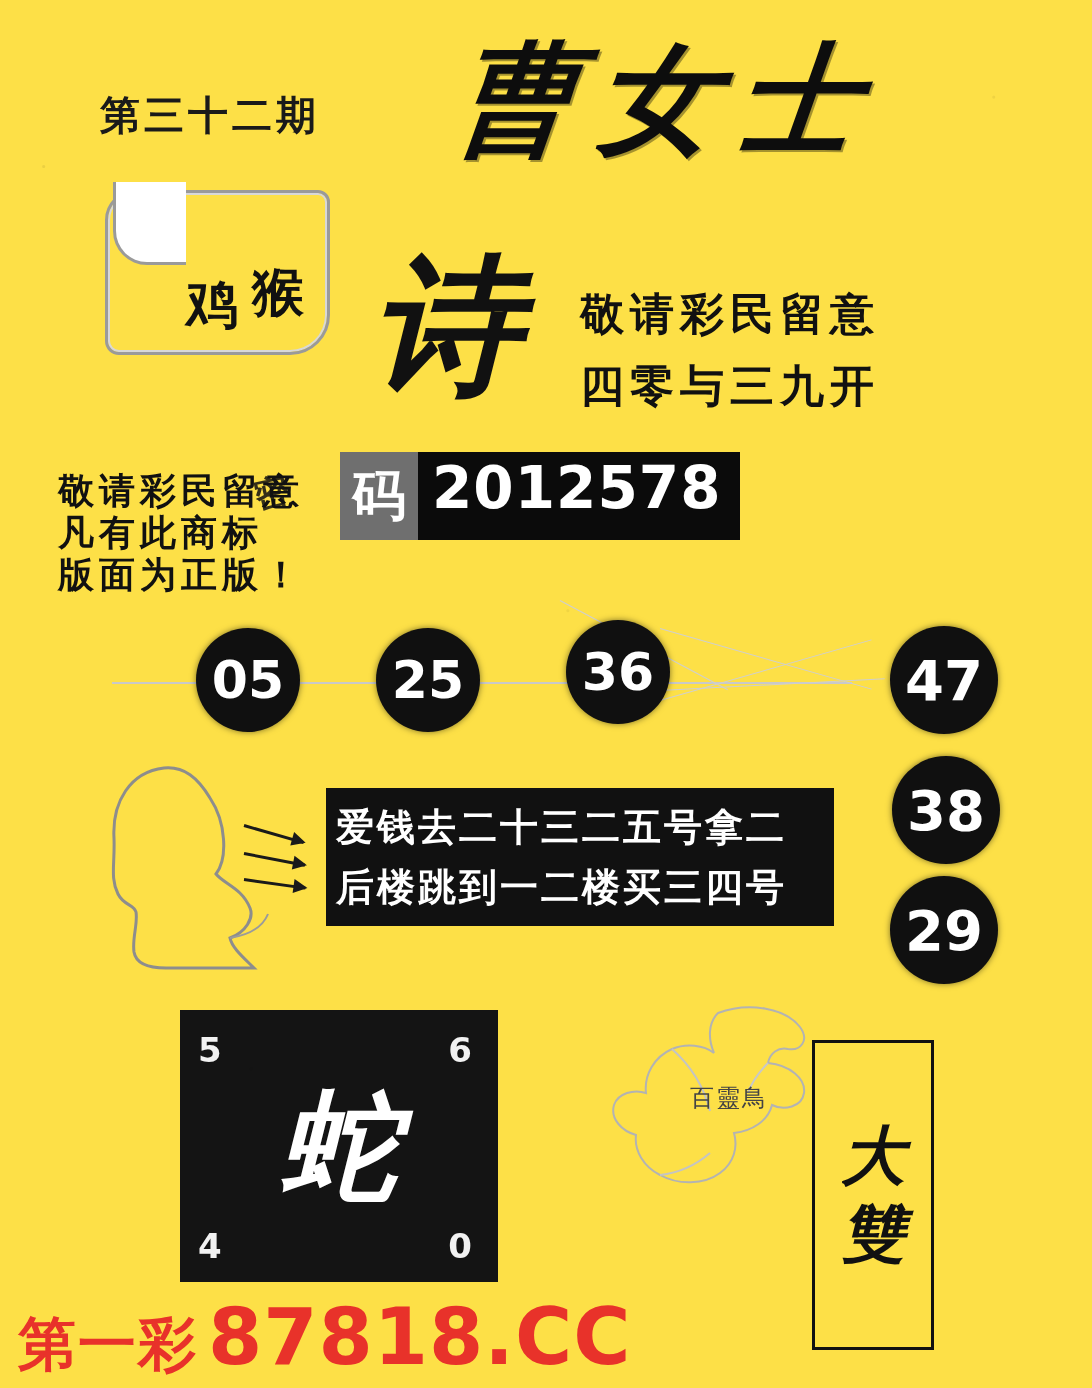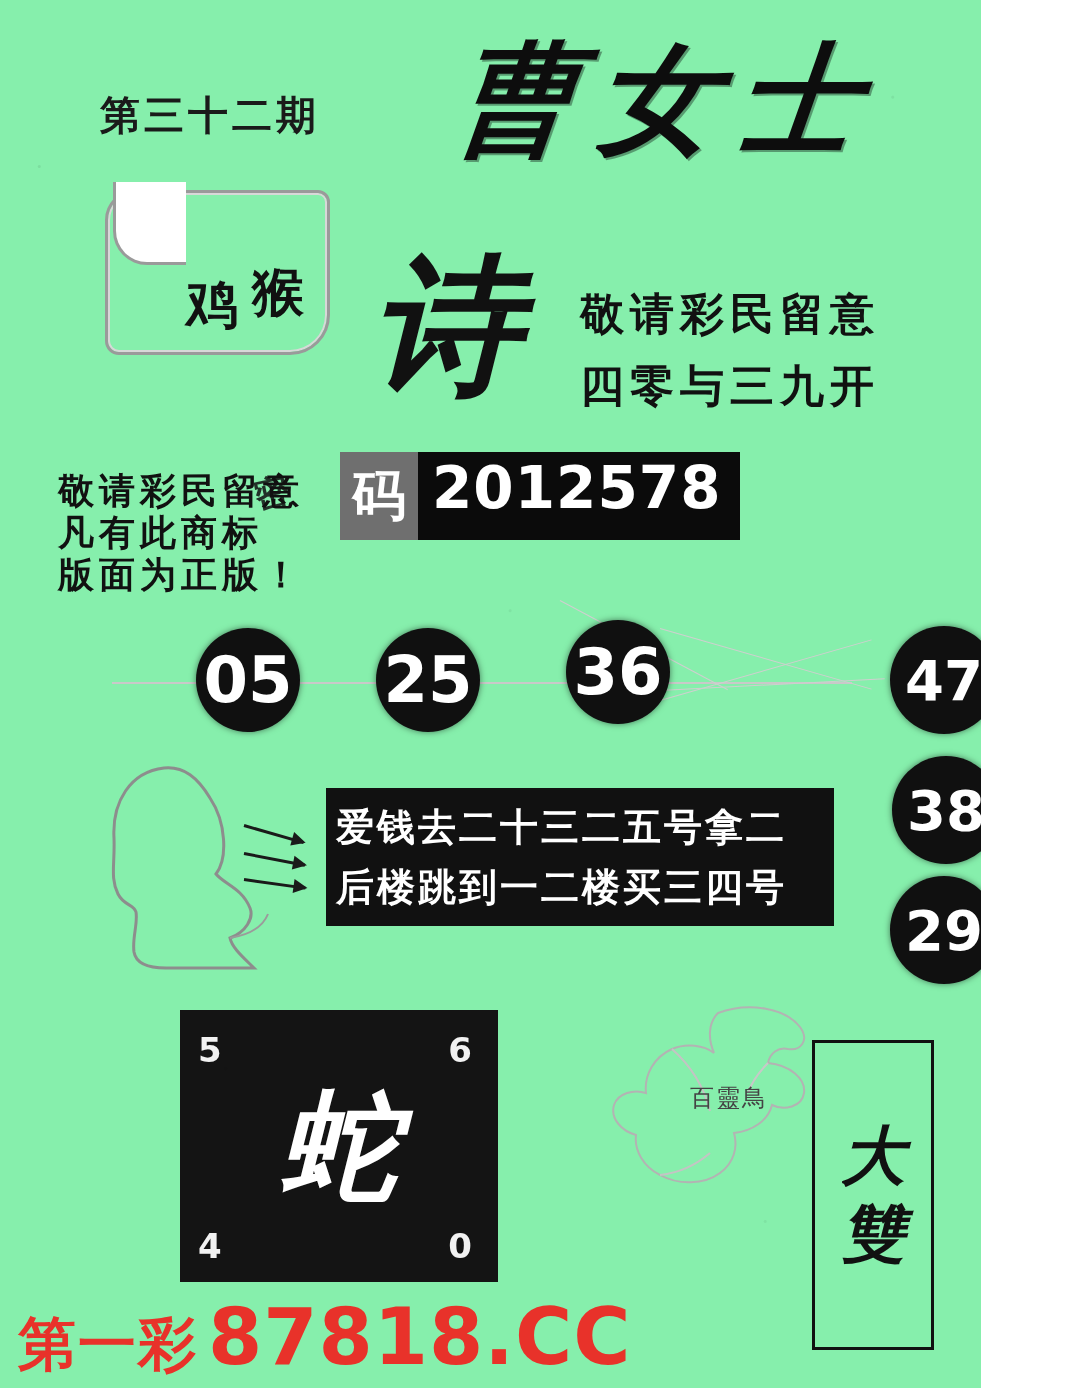--- a/index.html
+++ b/index.html
@@ -5,23 +5,23 @@
   html, body {
     margin: 0;
     padding: 0;
     background: #ffffff;
   }
   body {
     font-family: "Liberation Sans", sans-serif;
   }
   #page {
     position: relative;
-    width: 981px;
+    width: 1092px;
     height: 1388px;
-    background: #86efac;
+    background: #fde047;
     overflow: hidden;
   }
   
   #page::before {
     content: "";
     position: absolute;
     inset: 0;
     pointer-events: none;
     background:
       radial-gradient(circle at 4% 12%, rgba(0,0,0,.10) 0 1px, transparent 2px),
@@ -166,21 +166,21 @@
     border-radius: 50%;
     background: #101010;
     color: #ffffff;
     font-family: "DejaVu Sans", sans-serif;
     font-weight: 700;
     display: flex;
     align-items: center;
     justify-content: center;
     box-shadow: 0 0 6px rgba(0,0,0,.5);
   }
-  .ball.main { width: 104px; height: 104px; font-size: 64px; }
+  .ball.main { width: 104px; height: 104px; font-size: 52px; }
   .ball.side { width: 108px; height: 108px; font-size: 56px; }
 
   #ball-0 { left: 196px; top: 628px; }
   #ball-1 { left: 376px; top: 628px; }
   #ball-2 { left: 566px; top: 620px; }
   #ball-3 { left: 890px; top: 626px; }
   #ball-4 { left: 892px; top: 756px; }
   #ball-5 { left: 890px; top: 876px; }
 
   #guide-line {

